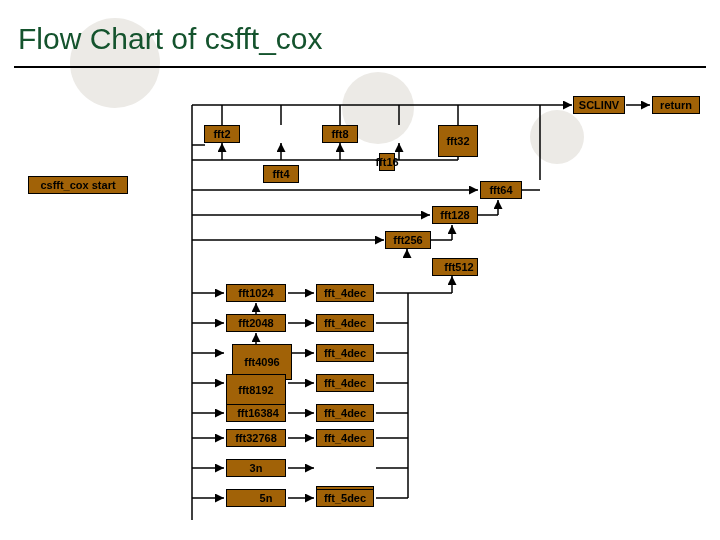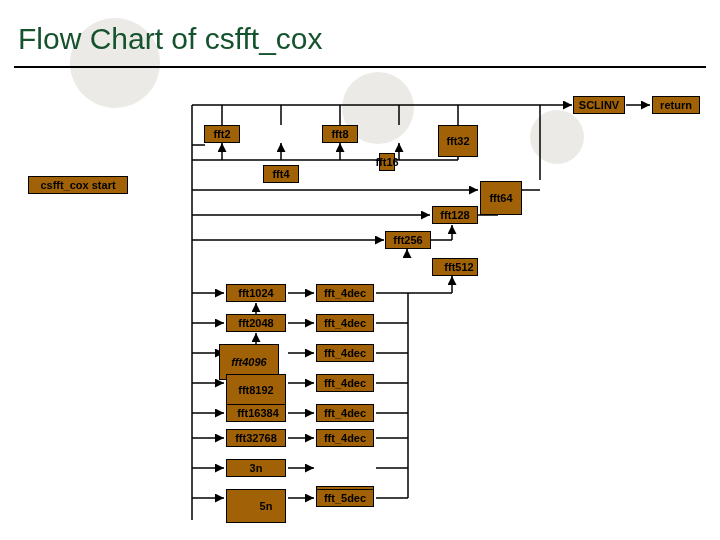--- a/index.html
+++ b/index.html
@@ -151,33 +151,33 @@
 
 <div class="box" style="left:573px; top:96px; width:52px; height:18px;">SCLINV</div>
 <div class="box" style="left:652px; top:96px; width:48px; height:18px;text-align:right;">return</div>
 
 <div class="box" style="left:204px; top:125px; width:36px; height:18px;">fft2</div>
 <div class="box" style="left:263px; top:125px; width:36px; height:18px;margin-top:40px;">fft4</div>
 <div class="box" style="left:322px; top:125px; width:36px; height:18px;">fft8</div>
 <div class="box" style="left:379px; top:125px; width:16px; height:18px;margin-top:28px;">fft16</div>
 <div class="box" style="left:438px; top:125px; width:40px; height:32px;">fft32</div>
 
-<div class="box" style="left:480px; top:181px; width:42px; height:34px;">fft64</div>
+<div class="box" style="left:480px; top:181px; width:42px; height:18px;">fft64</div>
 <div class="box" style="left:432px; top:206px; width:46px; height:18px;">fft128</div>
 <div class="box" style="left:385px; top:231px; width:46px; height:18px;">fft256</div>
 <div class="box" style="left:432px; top:258px; width:46px; height:18px;padding-left:12px;">fft512</div>
 
 <div class="box" style="left:226px; top:284px; width:60px; height:18px;">fft1024</div>
 <div class="box" style="left:226px; top:314px; width:60px; height:18px;">fft2048</div>
-<div class="box" style="left:219px; top:344px; width:60px; height:36px;font-style:italic;">fft4096</div>
+<div class="box" style="left:232px; top:344px; width:60px; height:36px;">fft4096</div>
 <div class="box" style="left:226px; top:374px; width:60px; height:32px;">fft8192</div>
 <div class="box" style="left:226px; top:404px; width:60px; height:18px;padding-left:8px;">fft16384</div>
 <div class="box" style="left:226px; top:429px; width:60px; height:18px;">fft32768</div>
 <div class="box" style="left:226px; top:459px; width:60px; height:18px;">3n</div>
-<div class="box" style="left:226px; top:489px; width:60px; height:34px;padding-left:24px;">5n</div>
+<div class="box" style="left:226px; top:489px; width:60px; height:18px;padding-left:24px;">5n</div>
 
 <div class="box" style="left:316px; top:284px; width:58px; height:18px;">fft_4dec</div>
 <div class="box" style="left:316px; top:314px; width:58px; height:18px;">fft_4dec</div>
 <div class="box" style="left:316px; top:344px; width:58px; height:18px;">fft_4dec</div>
 <div class="box" style="left:316px; top:374px; width:58px; height:18px;">fft_4dec</div>
 <div class="box" style="left:316px; top:404px; width:58px; height:18px;">fft_4dec</div>
 <div class="box" style="left:316px; top:429px; width:58px; height:18px;">fft_4dec</div>
 <div class="box" style="left:316px; top:459px; width:58px; height:18px;margin-top:27px;">fft_3dec</div>
 <div class="box" style="left:316px; top:489px; width:58px; height:18px;">fft_5dec</div>
 

